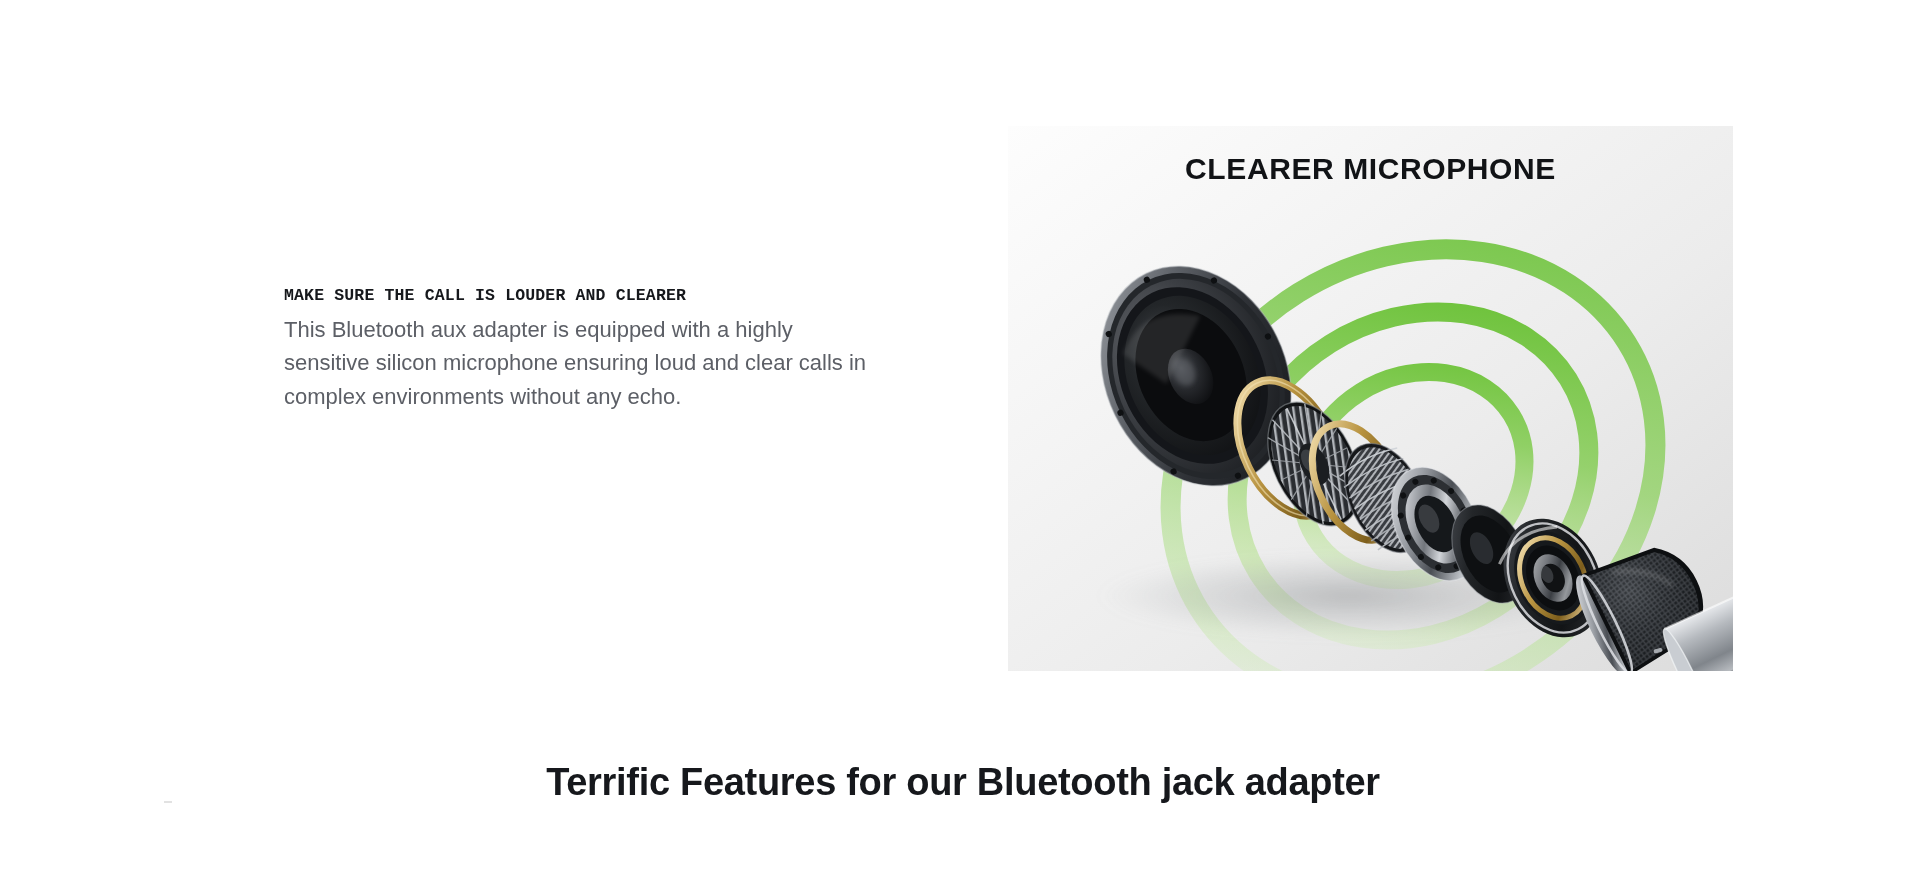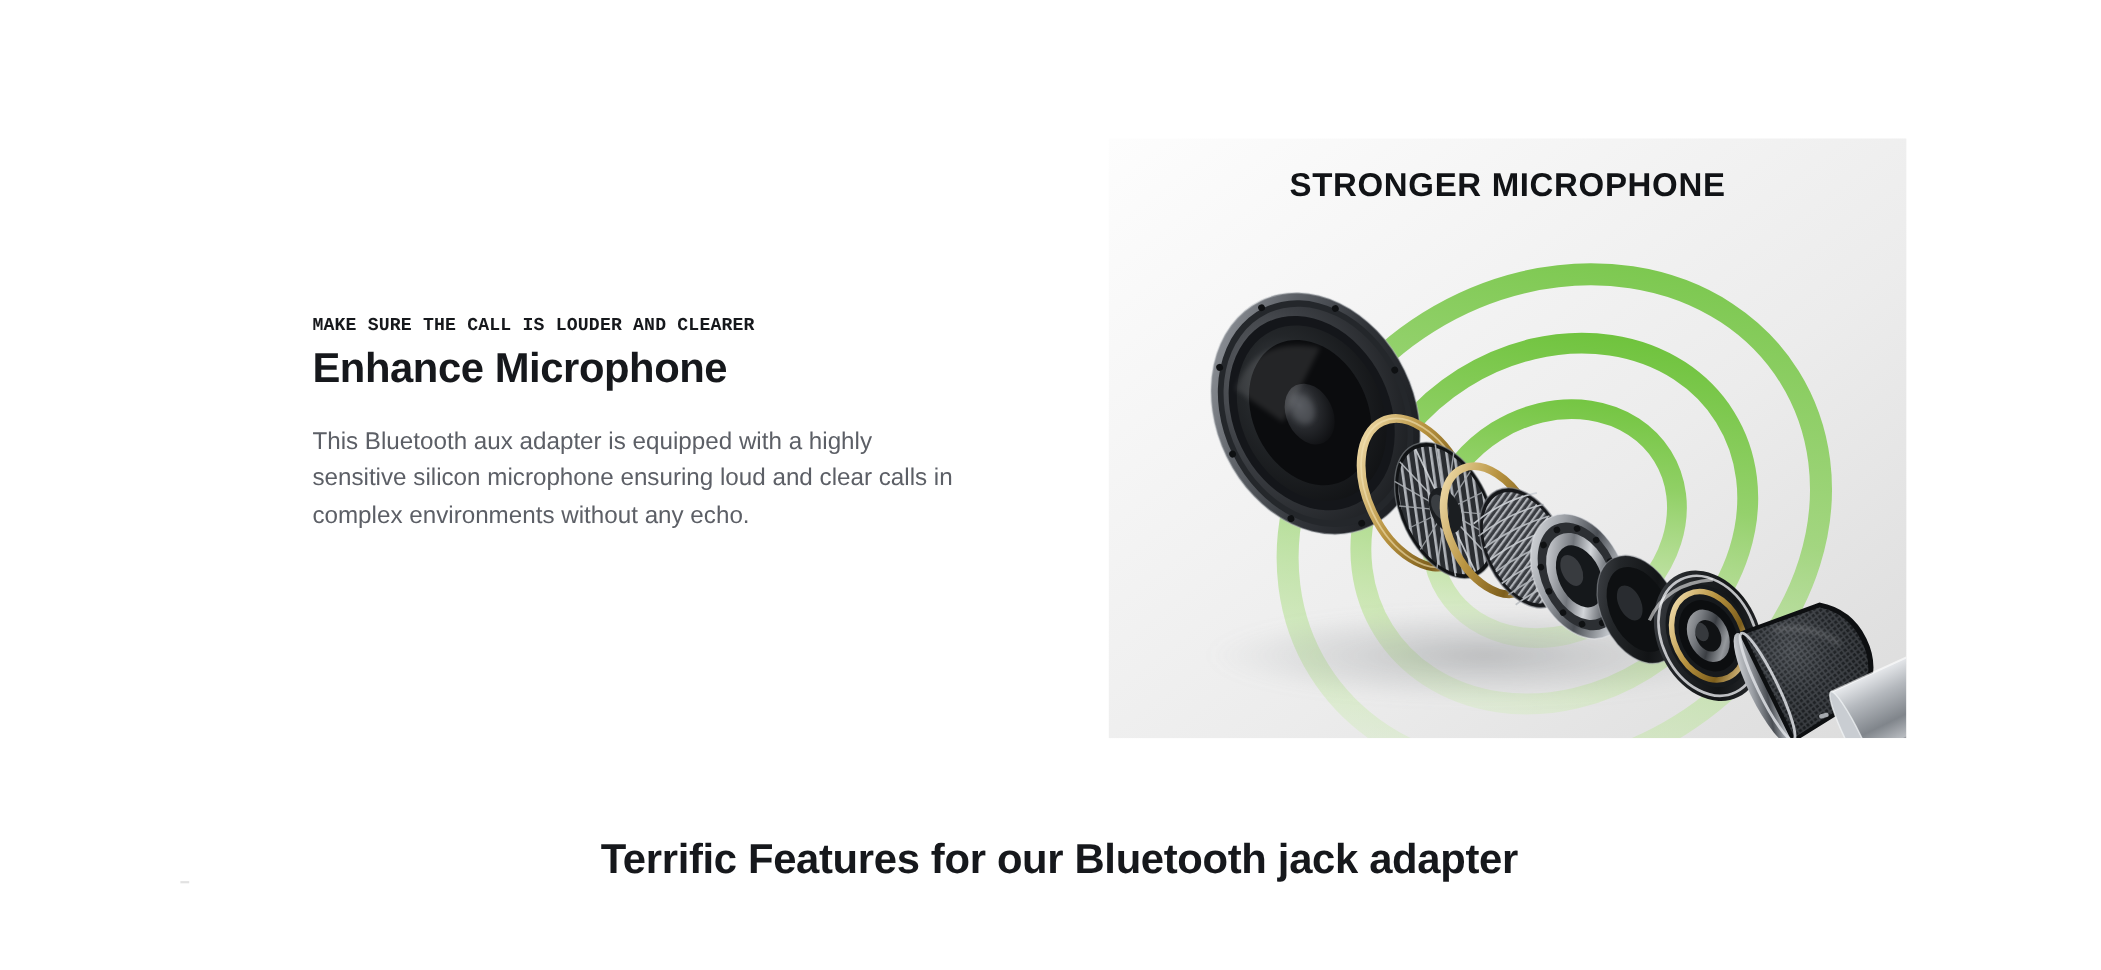--- a/index.html
+++ b/index.html
@@ -143,29 +143,28 @@
 </head>
 <body>
 
 <div class="page">
 
   <section class="feature-section">
 
     <div class="text-col">
       <div class="eyebrow">MAKE SURE THE CALL IS LOUDER AND CLEARER</div>
 
-      <h2 class="headline">Enhance Microphone</h2>
 
       <p class="body-para">This Bluetooth aux adapter is equipped with a highly sensitive silicon microphone ensuring loud and clear calls in complex environments without any echo.</p>
 
     </div>
 
     <figure class="product-panel">
 
-      <div class="panel-title">STRONGER MICROPHONE</div>
+      <div class="panel-title">CLEARER MICROPHONE</div>
 
       <svg class="art" viewBox="0 0 725 545" preserveAspectRatio="xMidYMid slice">
         <defs>
 
           <linearGradient id="panelBg" x1="0" y1="0" x2="1" y2="1">
             <stop offset="0%" stop-color="#fdfdfd"></stop>
             <stop offset="25%" stop-color="#f6f6f6"></stop>
             <stop offset="60%" stop-color="#ececec"></stop>
             <stop offset="100%" stop-color="#dcdcdc"></stop>
           </linearGradient>

